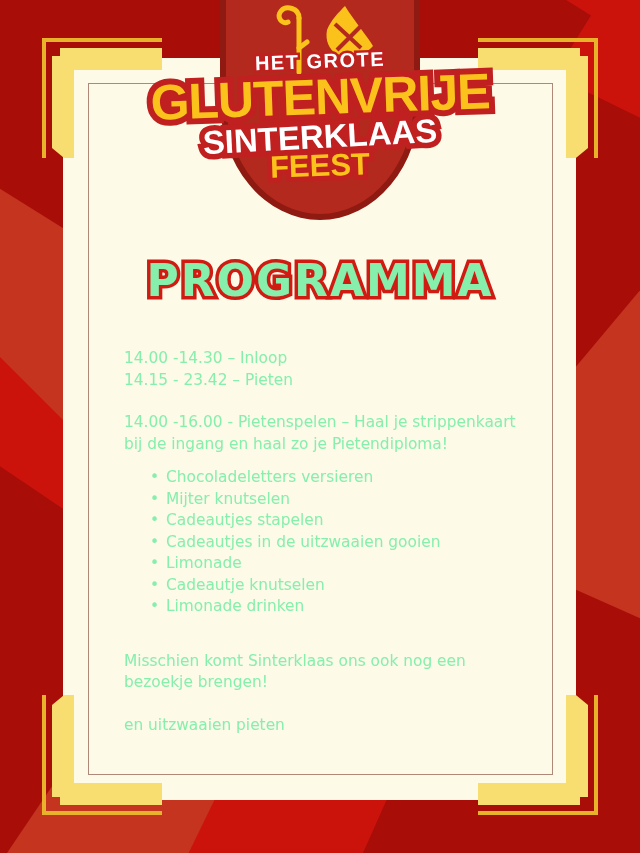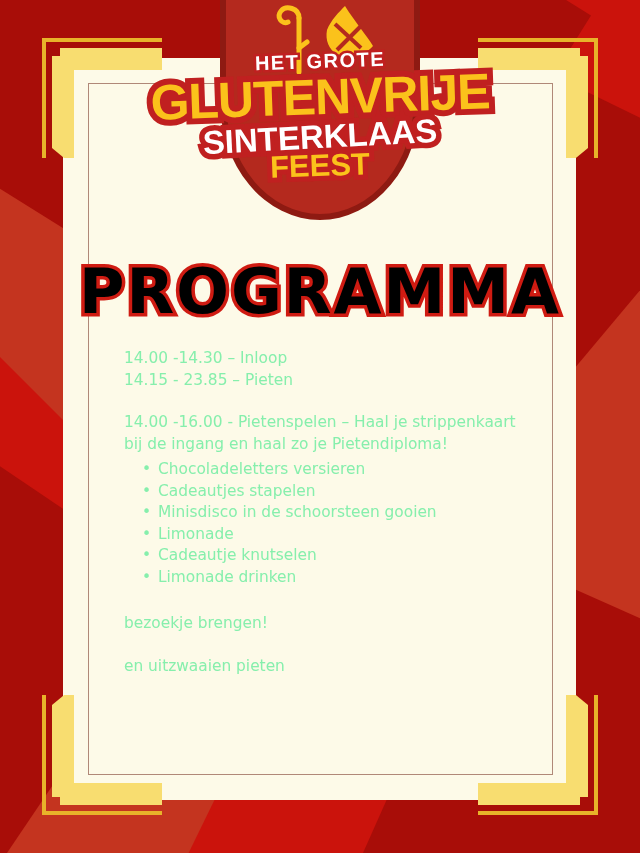--- a/index.html
+++ b/index.html
@@ -186,44 +186,44 @@
     -webkit-text-stroke: 10px #c02020;
     paint-order: stroke fill;
   }
 
   
   .programma {
     position: absolute;
     left: 0; right: 0;
     top: 255px;
     text-align: center;
-    font-size: 62px;
+    font-size: 44px;
     font-weight: bold;
     letter-spacing: 2px;
-    color: #000000;
+    color: #86efac;
     -webkit-text-stroke: 7px #cf1b12;
     paint-order: stroke fill;
     font-family: "DejaVu Sans", sans-serif;
   }
 
   
   .content {
     position: absolute;
     left: 124px;
     top: 348px;
     width: 420px;
     color: #86efac;
     font-size: 15.4px;
     line-height: 21.5px;
     font-family: "DejaVu Sans", sans-serif;
   }
   .content p { margin: 0; }
   .block-gap { height: 21px; }
   .content ul {
-    margin: 4px;
+    margin: 12px;
     padding-left: 30px;
     list-style: none;
   }
   .content li { position: relative; }
   .content li::before {
     content: "•";
     position: absolute;
     left: -16px;
     top: 0;
   }
@@ -295,38 +295,40 @@
     <div class="glutenvrije">GLUTENVRIJE</div>
     <div class="sinterklaas">SINTERKLAAS</div>
     <div class="feest">FEEST</div>
   </div>
 
   <div class="programma">PROGRAMMA</div>
 
   <div class="content">
 
     <p>14.00 -14.30 – Inloop</p>
-    <p>14.15 - 23.85 – Pieten</p>
+    <p>14.15 - 23.42 – Pieten</p>
 
     <div class="block-gap"></div>
 
     <p>14.00 -16.00 - Pietenspelen – Haal je strippenkaart</p>
     <p>bij de ingang en haal zo je Pietendiploma!</p>
 
     <ul>
       <li>Chocoladeletters versieren</li>
+      <li>Mijter knutselen</li>
       <li>Cadeautjes stapelen</li>
-      <li>Minisdisco in de schoorsteen gooien</li>
+      <li>Cadeautjes in de uitzwaaien gooien</li>
       <li>Limonade</li>
       <li>Cadeautje knutselen</li>
       <li>Limonade drinken</li>
     </ul>
 
     <div class="block-gap"></div>
 
+    <p>Misschien komt Sinterklaas ons ook nog een</p>
     <p>bezoekje brengen!</p>
 
     <div class="block-gap"></div>
 
     <p>en uitzwaaien pieten</p>
   </div>
 
 </div>
 
 </body></html>

